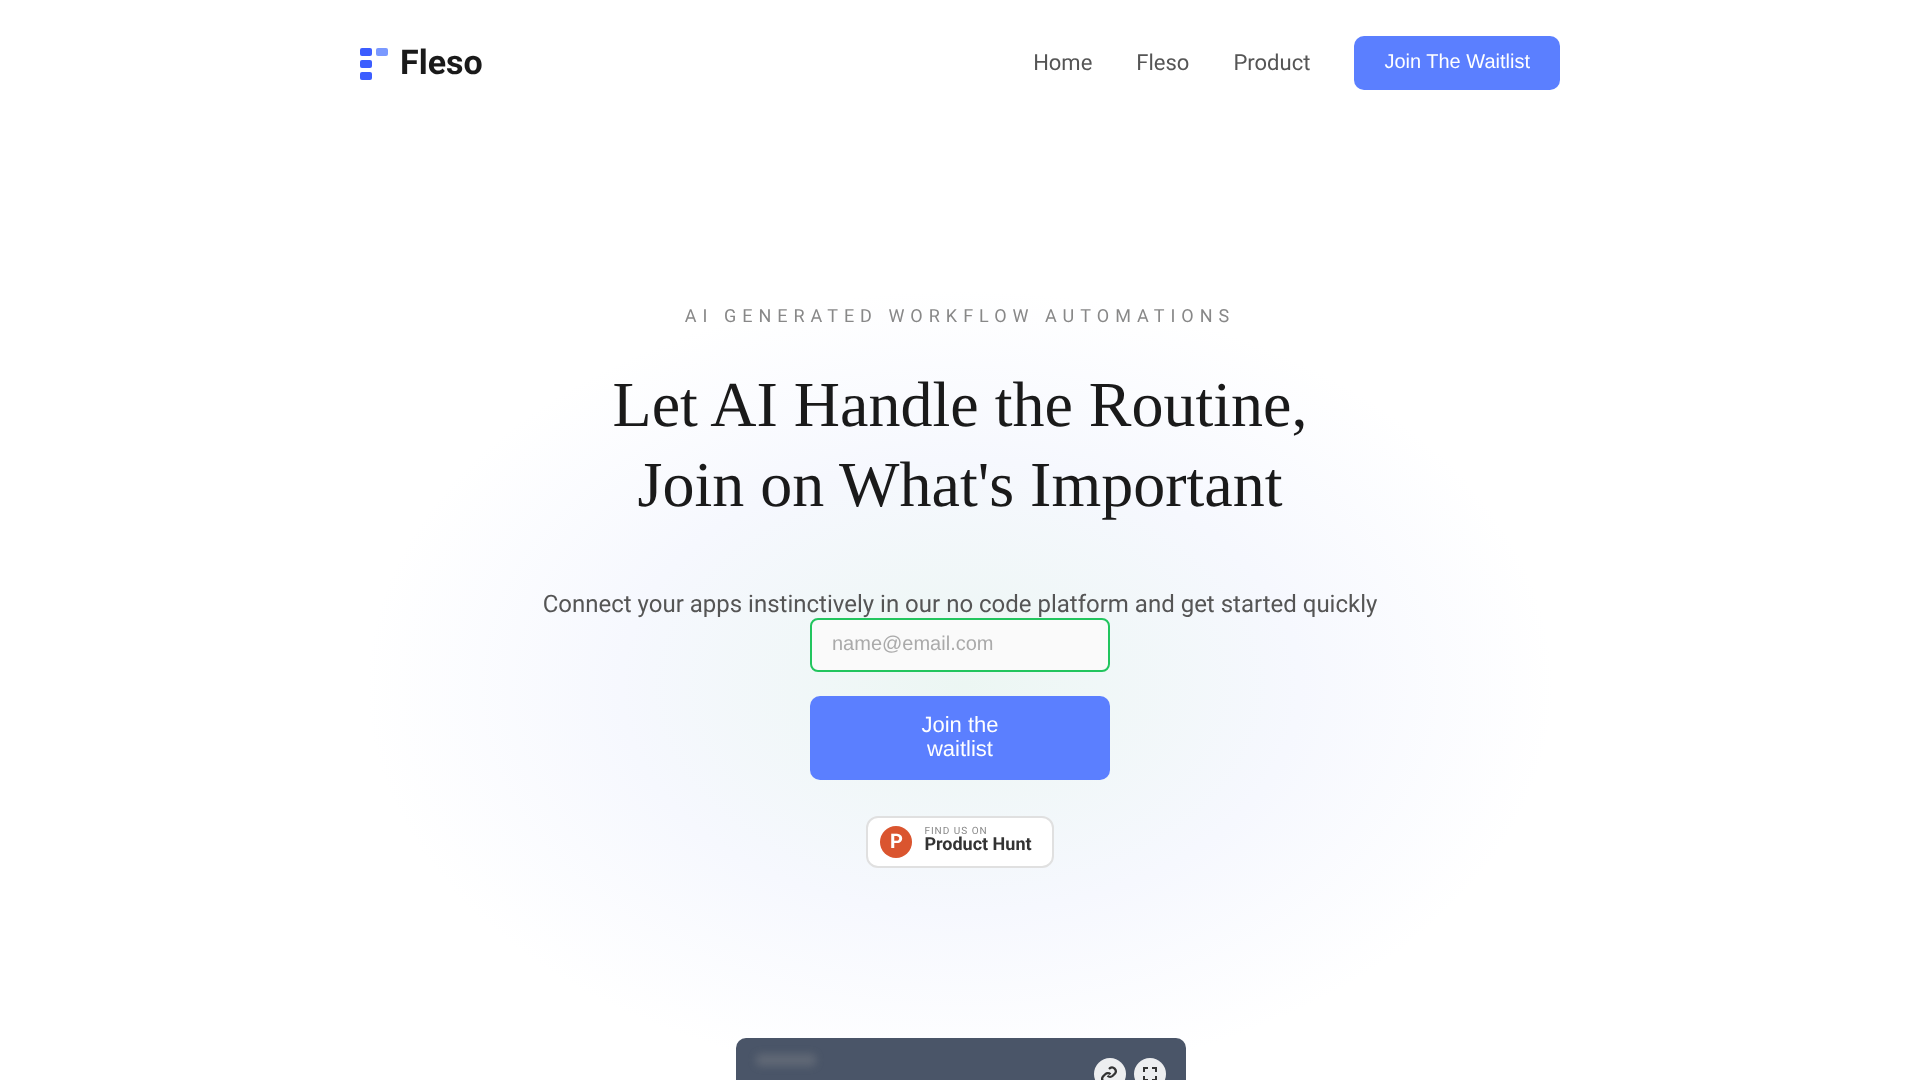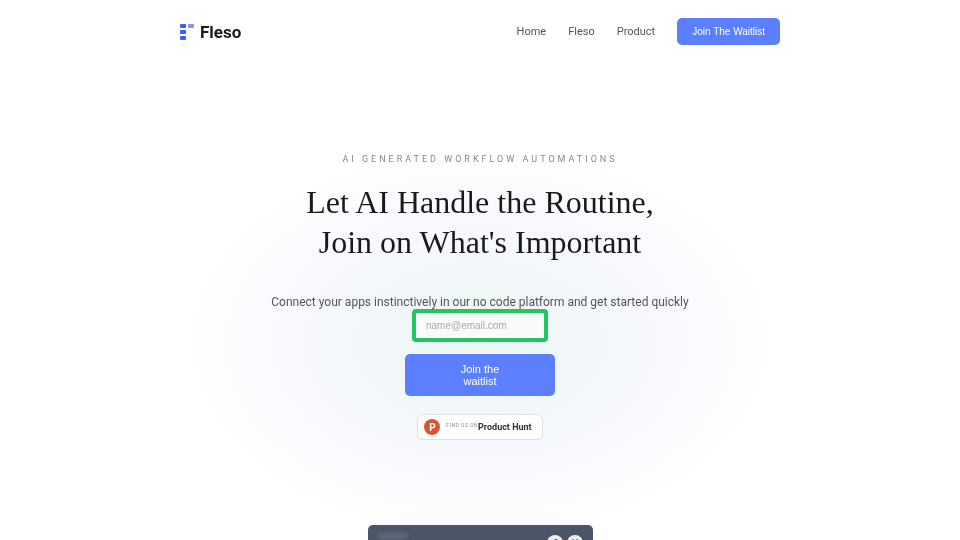--- a/index.html
+++ b/index.html
@@ -90,24 +90,24 @@
       font-weight: 400;
       color: #1a1a1a;
       line-height: 1.25;
       margin-bottom: 33px;
     }
     .hero-subtitle {
       font-size: 12px;
       color: #555;
     }
     .email-input {
-      width: 136px;
+      width: 150px;
       padding: 7px 10px;
       font-size: 10px;
-      border: 4px solid #22c55e;
+      border: 1px solid #22c55e;
       border-radius: 4px;
       background: #fafafa;
       color: #333;
       display: block;
       margin: 0 auto 12px;
     }
     .email-input::placeholder {
       color: #aaa;
     }
     .join-btn {
@@ -139,21 +139,21 @@
       background: #da552f;
       display: flex;
       align-items: center;
       justify-content: center;
       color: #fff;
       font-size: 10px;
       font-weight: 700;
     }
     .ph-text {
       display: flex;
-      flex-direction: row;
+      flex-direction: column;
       align-items: flex-start;
       line-height: 1;
     }
     .ph-find {
       font-size: 5px;
       color: #888;
       letter-spacing: 0.5px;
     }
     .ph-name {
       font-size: 9px;

